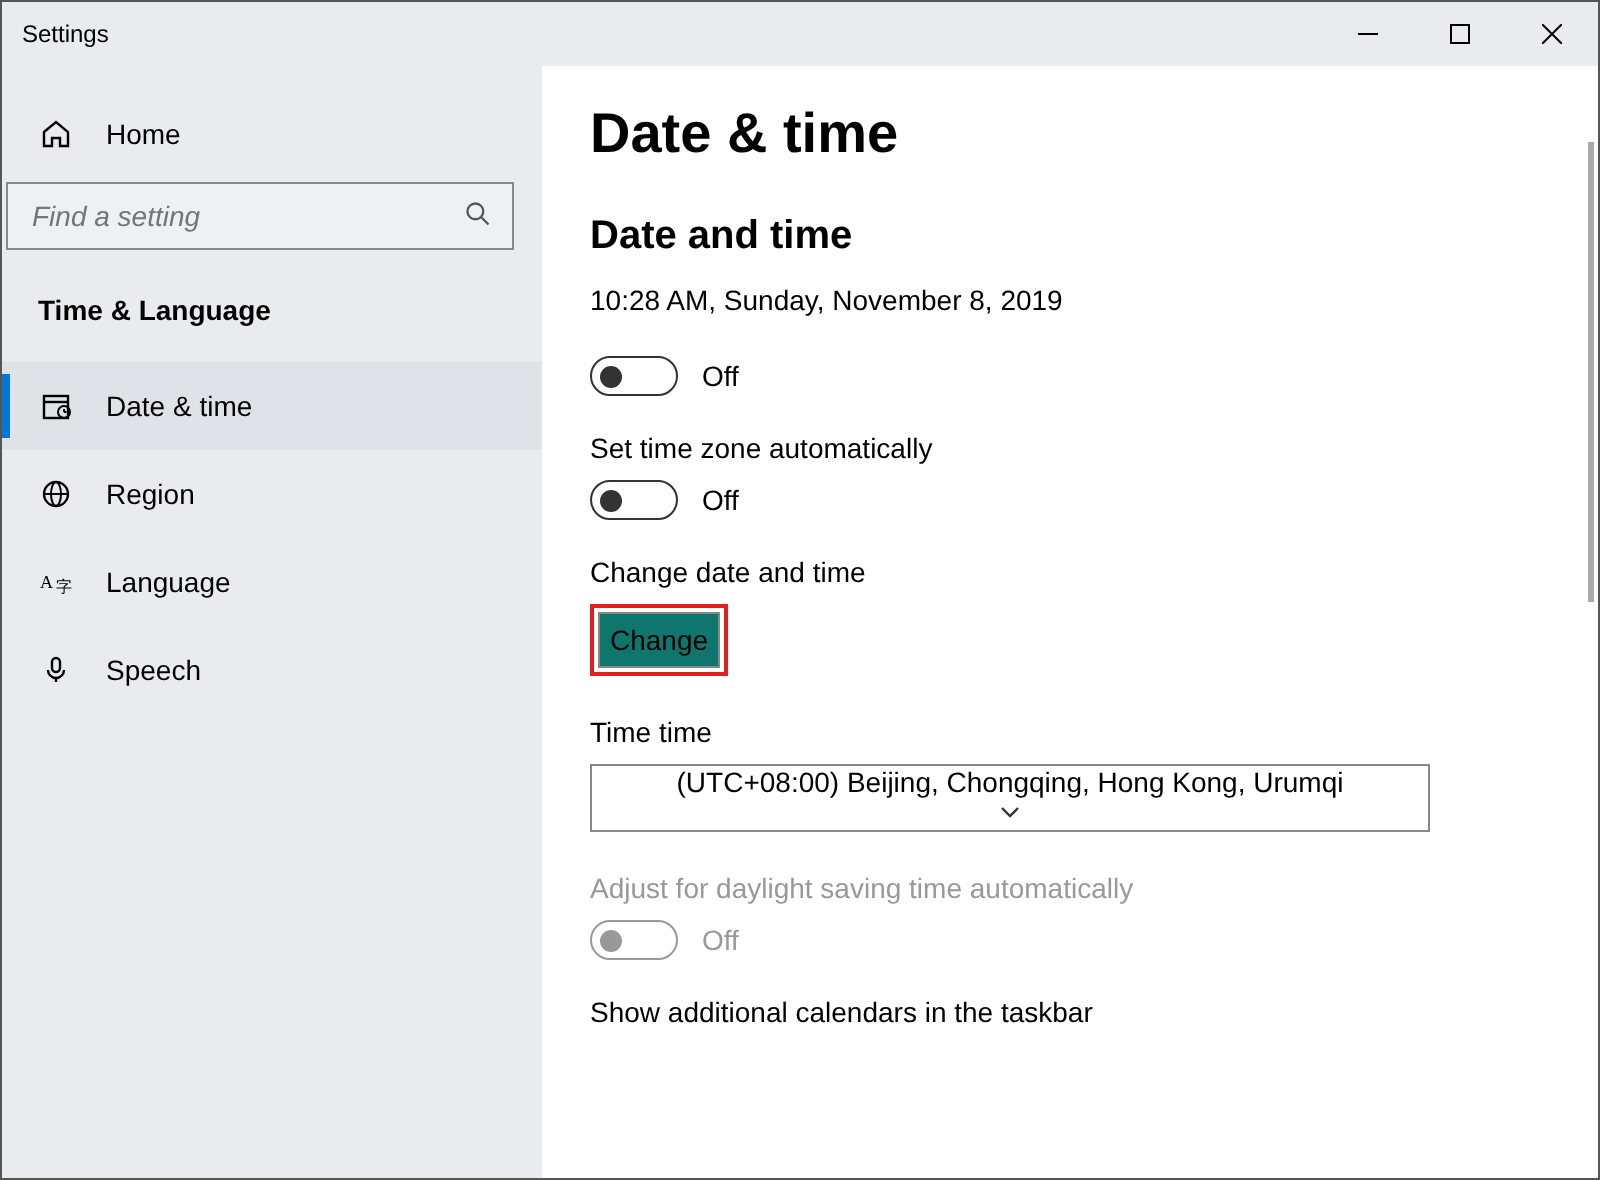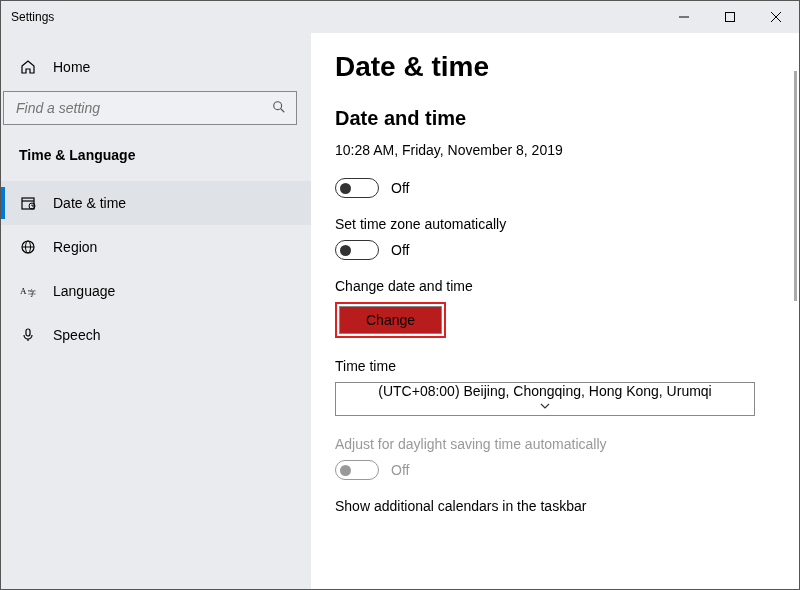--- a/index.html
+++ b/index.html
@@ -4,21 +4,21 @@
 <style>
   * { box-sizing: border-box; }
   html, body { margin:0; padding:0; font-family: "Segoe UI", Arial, sans-serif; font-size:14px; color:#000; }
   .window { width:800px; height:590px; border:1px solid #555; background:#fff; position:relative; display:flex; flex-direction:column; }
   .titlebar { height:32px; display:flex; align-items:center; justify-content:space-between; padding-left:10px; background:#e9ebee; }
   .titlebar-left { font-size:12px; }
   .titlebar-right { display:flex; }
   .tb-btn { width:46px; height:32px; display:flex; align-items:center; justify-content:center; }
   .tb-btn svg { width:10px; height:10px; }
   .body { flex:1; display:flex; overflow:hidden; }
-  .sidebar { width:310px; background:#e9ebee; padding:16px 0 0 0; }
+  .sidebar { width:270px; background:#e9ebee; padding:16px 0 0 0; }
   .home-row { display:flex; align-items:center; padding:10px 18px; font-size:14px; }
   .home-row .icon { width:18px; margin-right:16px; display:flex; align-items:center; justify-content:center; }
   .search-box { margin:6px 14px 18px 2px; height:34px; border:1px solid #888; background:#eef0f3; display:flex; align-items:center; padding:0 10px; color:#666; justify-content:space-between; }
   .search-box input { border:none; background:transparent; outline:none; font-size:14px; color:#333; width:90%; font-style:italic; }
   .category { font-weight:600; font-size:14px; padding:4px 18px 18px 18px; }
   .nav-item { display:flex; align-items:center; height:44px; padding-left:18px; font-size:14px; position:relative; }
   .nav-item .icon { width:18px; margin-right:16px; display:flex; align-items:center; justify-content:center; }
   .nav-item.selected { background:#dfe2e6; }
   .nav-item.selected::before { content:""; position:absolute; left:0; top:6px; bottom:6px; width:4px; background:#0078d4; }
   .content { flex:1; padding:18px 22px 0 24px; overflow:hidden; position:relative; }
@@ -26,21 +26,21 @@
   h2 { font-weight:600; font-size:20px; margin:0 0 12px 0; }
   .subtle { font-size:14px; color:#000; margin-bottom:20px; }
   .setting-label { font-size:14px; margin-bottom:8px; }
   .toggle-row { display:flex; align-items:center; margin-bottom:18px; }
   .toggle { width:44px; height:20px; border:1px solid #333; border-radius:10px; position:relative; margin-right:12px; }
   .toggle .knob { width:11px; height:11px; background:#333; border-radius:50%; position:absolute; top:3.5px; left:4px; }
   .toggle.disabled { border-color:#999; }
   .toggle.disabled .knob { background:#999; }
   .toggle-row.disabled { color:#999; }
   .setting-label.disabled { color:#999; }
-  .btn { display:inline-block; background:#b91c1c; border:1px solid #888; padding:5px 26px; font-size:14px; }
+  .btn { display:inline-block; background:#0f766e; border:1px solid #888; padding:5px 5px; font-size:14px; }
   .highlight { border:2px solid #e02020; padding:2px; display:inline-block; margin-bottom:20px; }
   .select { width:420px; height:34px; border:1px solid #888; display:flex; align-items:center; justify-content:space-between; padding:0 10px; font-size:14px; margin-bottom:20px;flex-direction:column; }
   .chev { width:12px; height:12px; }
   .scroll-indicator { position:absolute; right:2px; top:38px; width:3px; height:230px; background:#aaa; }
 </style>
 </head>
 <body>
 
 <div class="window">
   <div class="titlebar">
@@ -126,21 +126,21 @@
             </svg>
         </span>
         <span>Speech</span>
       </div>
     </div>
 
     <div class="content">
       <div class="scroll-indicator"></div>
       <h1>Date &amp; time</h1>
       <h2>Date and time</h2>
-      <div class="subtle">10:28 AM, Friday, November 8, 2019</div>
+      <div class="subtle">10:28 AM, Sunday, November 8, 2019</div>
 
       <div class="toggle-row">
         <div class="toggle">
             <div class="knob"></div>
           </div>
         <span>Off</span>
       </div>
 
       <div class="setting-label">Set time zone automatically</div>
       <div class="toggle-row">

